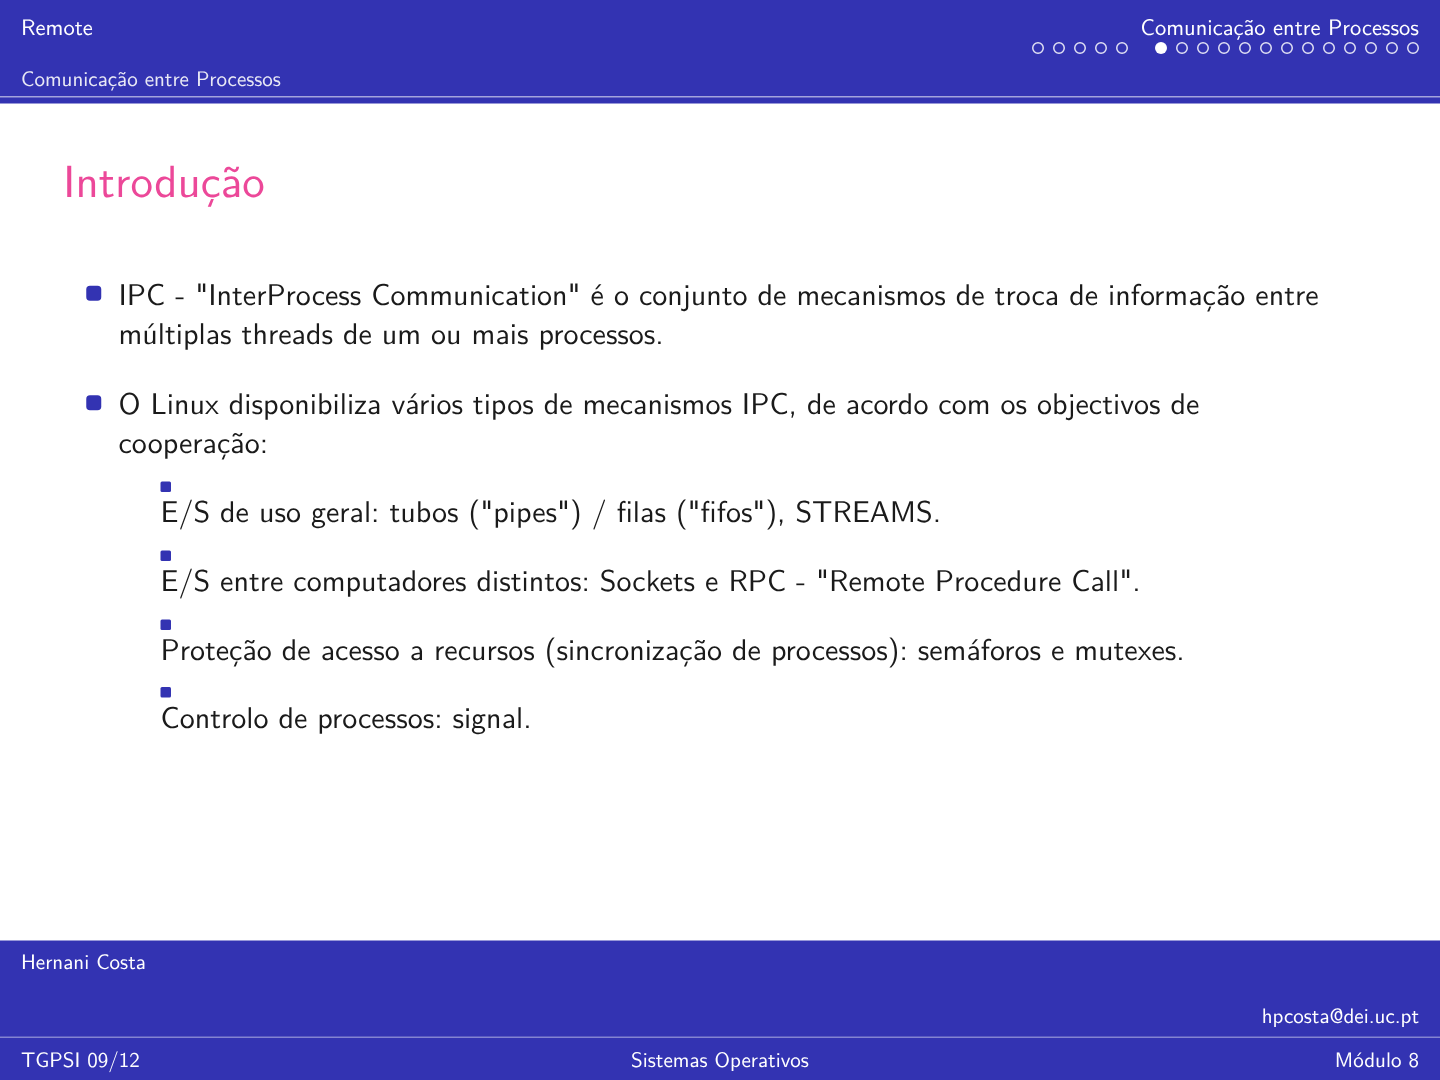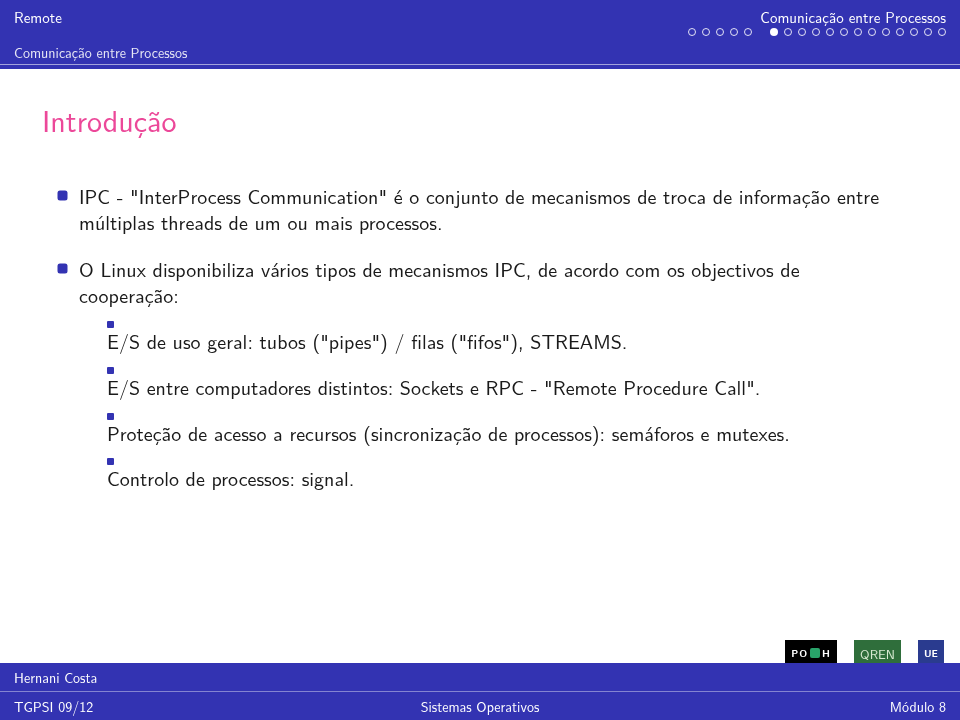--- a/index.html
+++ b/index.html
@@ -113,21 +113,21 @@
   }
   .footer-row {
     display: flex;
   }
   .footer-row > div {
     flex: 1 1 0;
     padding: 4px 14px;
   }
   .footer-row .mid { text-align: center; }
   .footer-row .right { text-align: right; }
-  .footer-top { border-bottom: 1px solid rgba(255,255,255,0.4); }
+  .footer-top { border-bottom: 1px solid rgba(255,255,255,0.4); flex-direction: column; }
 
   
   .logos {
     position: absolute;
     right: 16px;
     bottom: 54px;
     display: flex;
     align-items: center;
     gap: 17px;
   }
@@ -241,19 +241,20 @@
     <span>H</span>
   </span>
   <span class="logo-green">QREN</span>
   <span class="logo-blue">UE</span>
 </div>
 
 <div class="footer">
   <div class="footer-row footer-top">
     <div>Hernani Costa</div>
     <div class="mid"></div>
+    <div class="right">hpcosta@dei.uc.pt</div>
   </div>
   <div class="footer-row">
     <div>TGPSI 09/12</div>
     <div class="mid">Sistemas Operativos</div>
     <div class="right">Módulo 8</div>
   </div>
 </div>
 
 </body></html>

